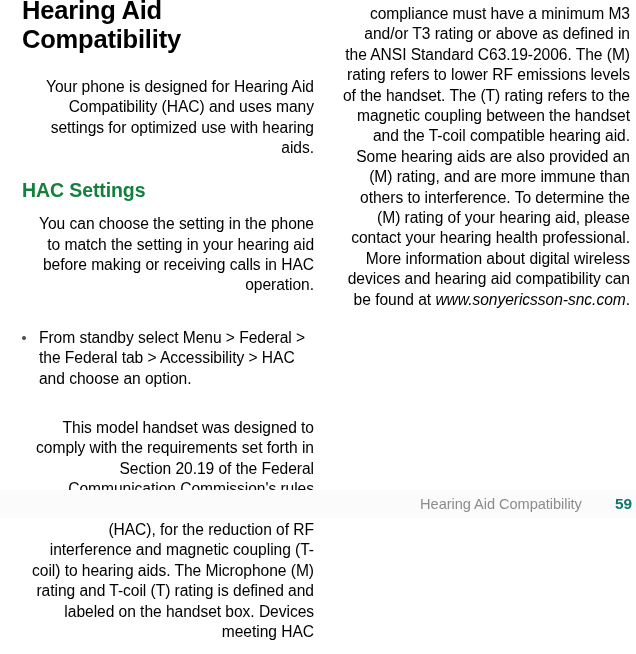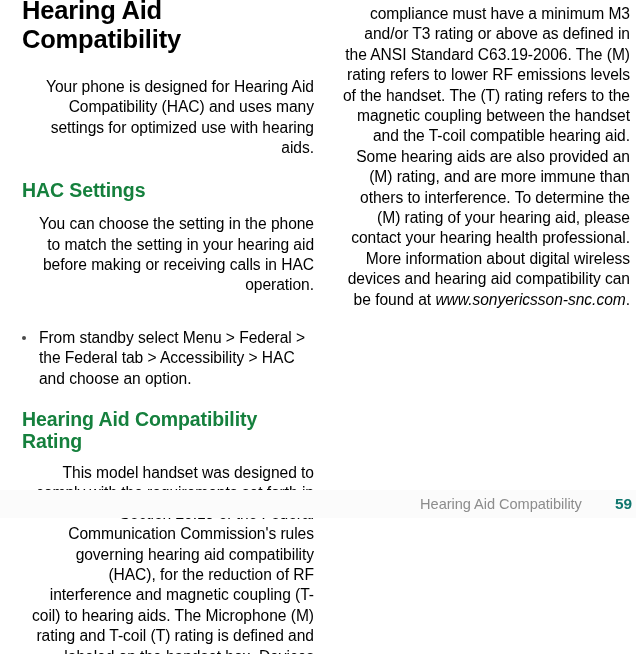--- a/index.html
+++ b/index.html
@@ -182,21 +182,20 @@
 
 
       <div class="gap-para"></div>
 
       <ul class="bullets">
         <li class="bullet-item"><span class="bullet-dot"></span><span>From standby select </span><span class="lnk">Menu</span><span> &gt; </span><span class="lnk">Federal</span><span> &gt; the </span><span class="lnk">Federal</span><span> tab &gt; </span><span class="lnk">Accessibility</span><span> &gt; </span><span class="lnk">HAC</span><span> and choose an option.</span></li>
       </ul>
 
       <div class="gap-rating-pre"></div>
 
-      <h2 class="section-heading">Hearing Aid Compatibility Rating</h2>
 
       <div class="gap-rating-post"></div>
 
       <p class="body">This model handset was designed to comply with the requirements set forth in Section 20.19 of the Federal Communication Commission's rules governing hearing aid compatibility (HAC), for the reduction of RF interference and magnetic coupling (T-coil) to hearing aids. The Microphone (M) rating and T-coil (T) rating is defined and labeled on the handset box. Devices meeting HAC</p>
 
     </div>
 
     <div class="col col-right">
 
       <p class="body"><span>compliance must have a minimum M3 and/or T3 rating or above as defined in the ANSI Standard C63.19-2006. The (M) rating refers to lower RF emissions levels of the handset. The (T) rating refers to the magnetic coupling between the handset and the T-coil compatible hearing aid. Some hearing aids are also provided an (M) rating, and are more immune than others to interference. To determine the (M) rating of your hearing aid, please contact your hearing health professional. More information about digital wireless devices and hearing aid compatibility can be found at </span><span class="em-site">www.sonyericsson-snc.com</span><span>.</span></p>

